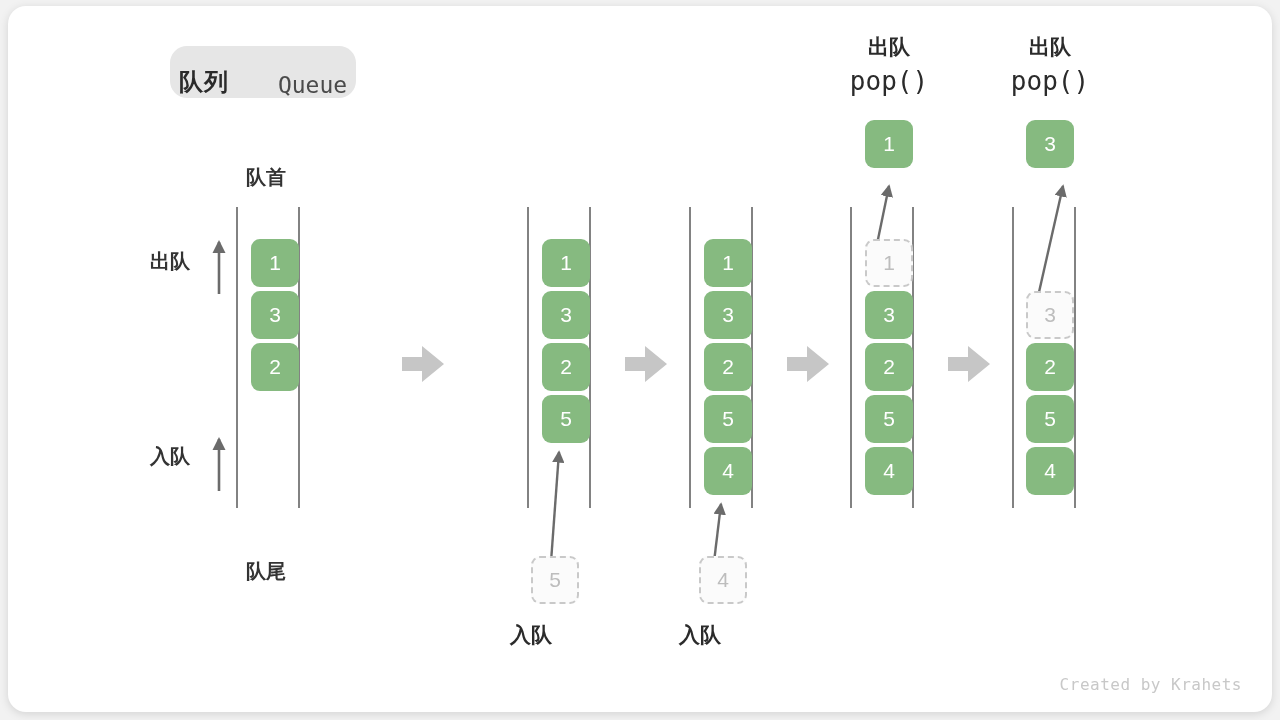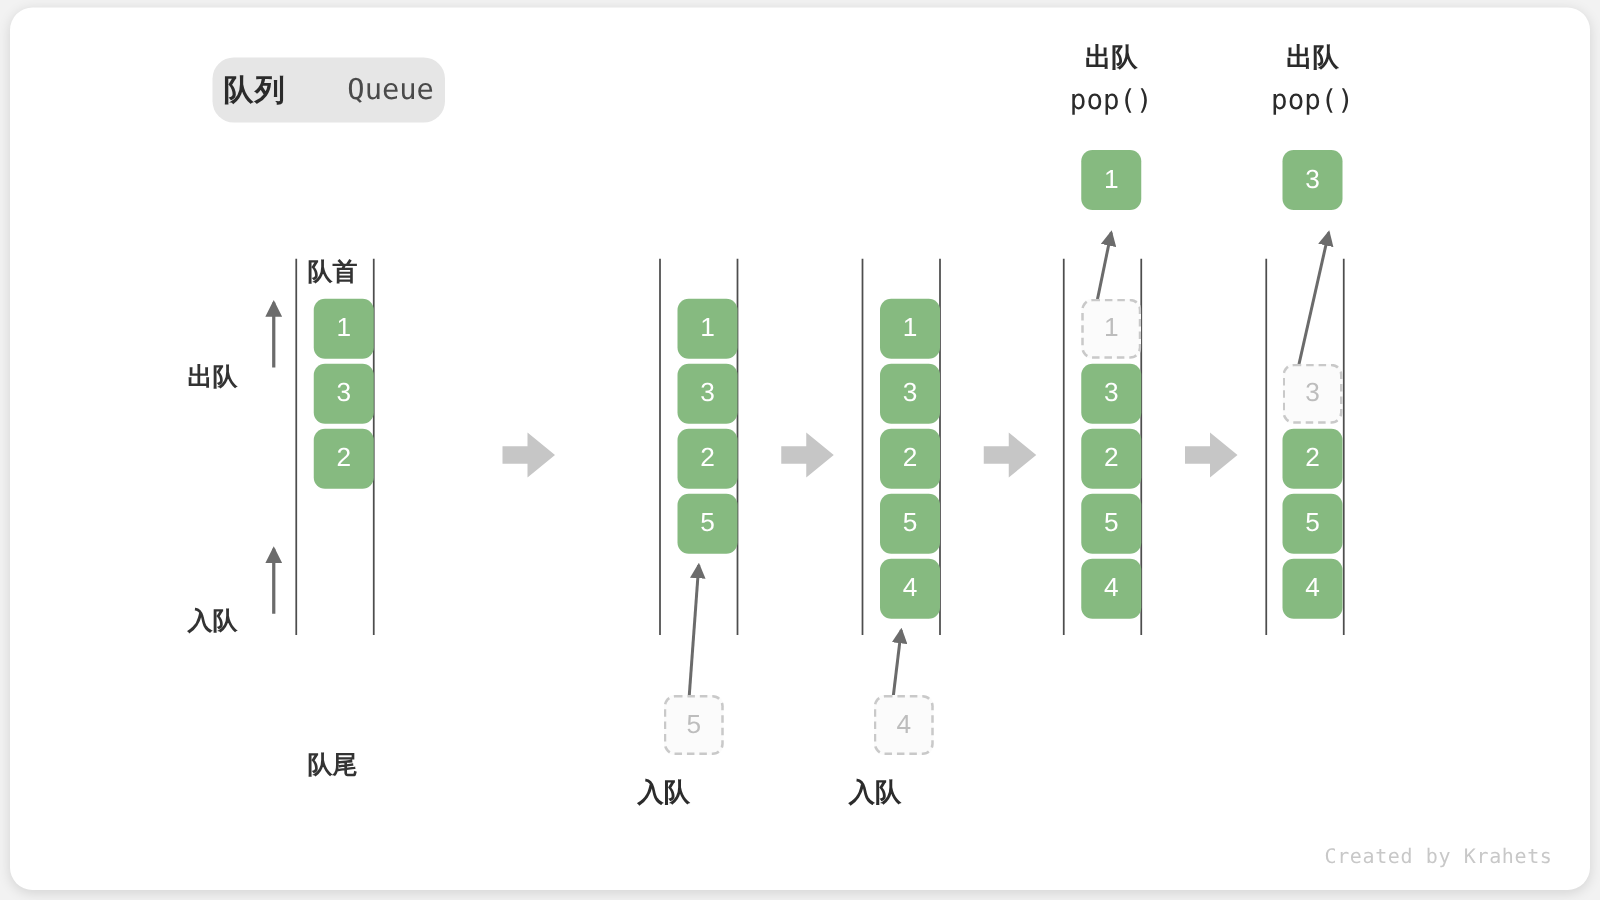--- a/index.html
+++ b/index.html
@@ -12,31 +12,31 @@
     position:absolute;left:8px;top:6px;width:1264px;height:706px;
     background:#ffffff;border-radius:18px;
     box-shadow:0 2px 10px rgba(0,0,0,0.13);
   }
   #stage{position:absolute;left:0;top:0;width:1264px;height:706px;}
 
   
   .title-chip{
     position:absolute;left:162px;top:40px;width:186px;height:52px;
     background:#e6e6e6;border-radius:17px;
-    display:flex;align-items:center;justify-content:center;gap:9px;
+    display:flex;align-items:flex-end;justify-content:center;gap:9px;
   }
   .title-cn{font-size:24px;font-weight:bold;color:#2b2b2b;letter-spacing:1px;}
   .title-en{font-family:"DejaVu Sans Mono","Liberation Mono",monospace;font-size:23px;color:#4a4a4a;margin-left:40px;}
 
   
-  .cn-label{position:absolute;font-size:20px;font-weight:bold;color:#333333;white-space:nowrap;margin-top:40px;}
+  .cn-label{position:absolute;font-size:20px;font-weight:bold;color:#333333;white-space:nowrap;}
   .mono{font-family:"DejaVu Sans Mono","Liberation Mono",monospace;}
   .op-cap{position:absolute;text-align:center;white-space:nowrap;}
   .op-cap .l1{font-size:21px;font-weight:bold;color:#2b2b2b;line-height:34px;}
-  .op-cap .l2{font-size:22px;color:#2b2b2b;line-height:34px;}
+  .op-cap .l2{font-size:26px;color:#2b2b2b;line-height:34px;}
   .op-cap .l2 .num{color:#4e9a4e;font-weight:bold;}
 
   
   .cell{
     position:absolute;width:48px;height:48px;border-radius:9px;
     display:flex;align-items:center;justify-content:center;
     font-size:21px;color:#ffffff;box-sizing:border-box;
   }
   .cell.filled{background:#86ba80;}
   .cell.ghost{background:#fbfbfb;border:2px dashed #c9c9c9;color:#bdbdbd;}

